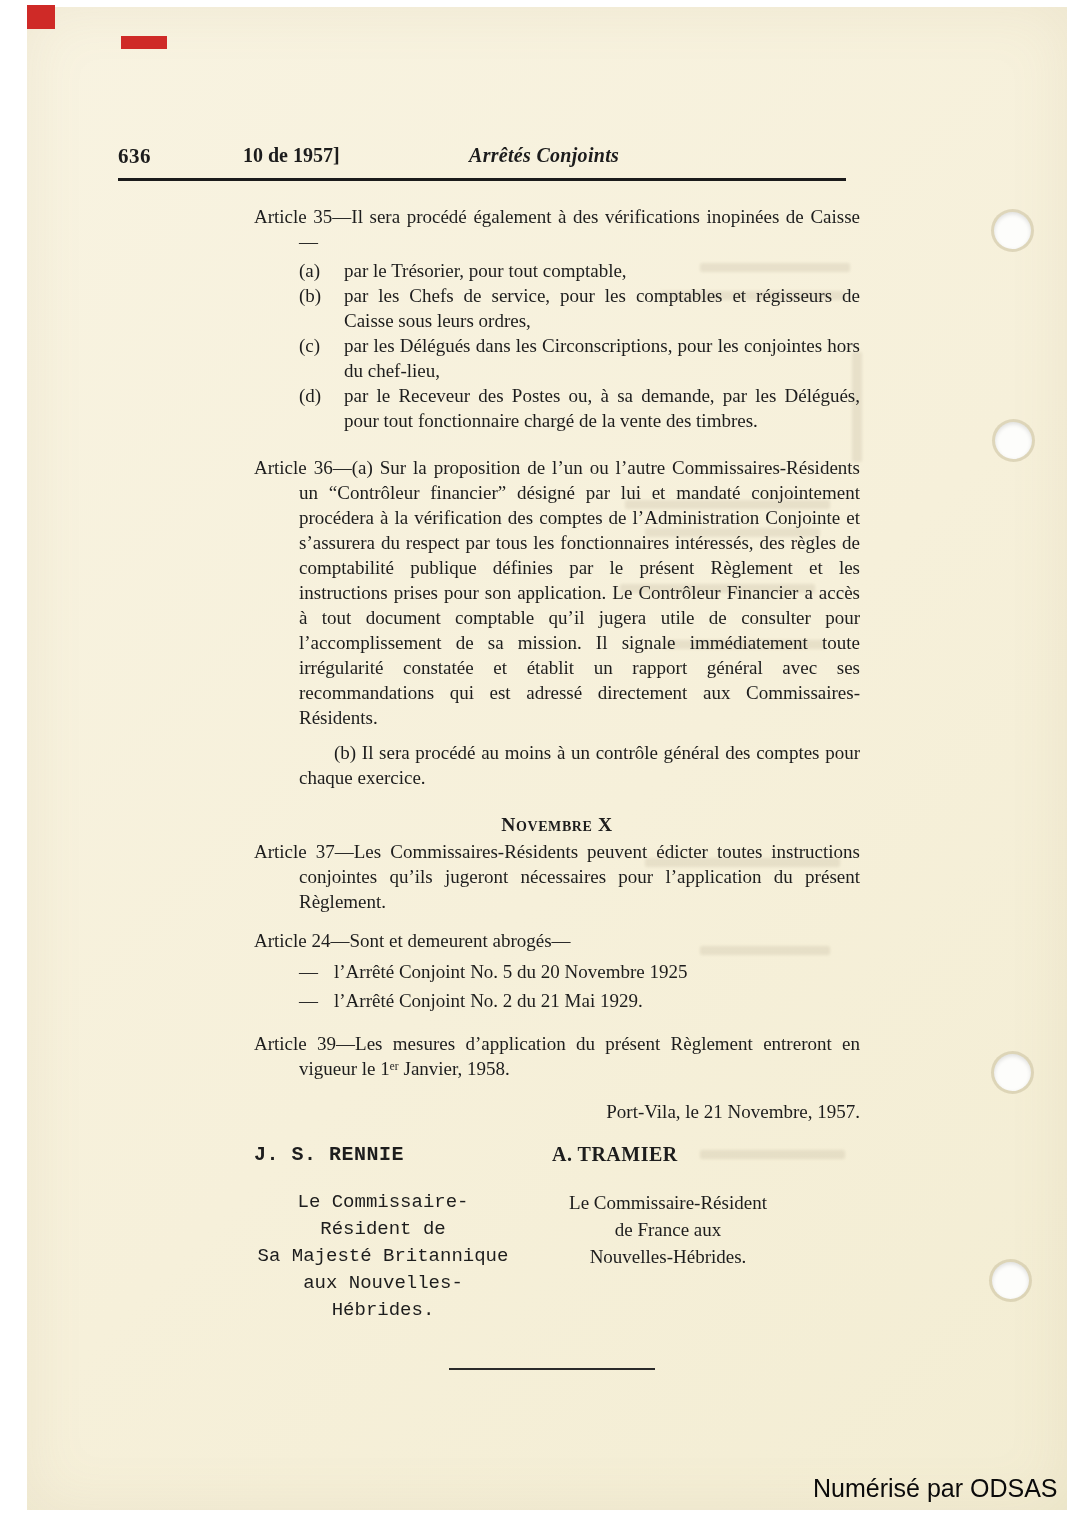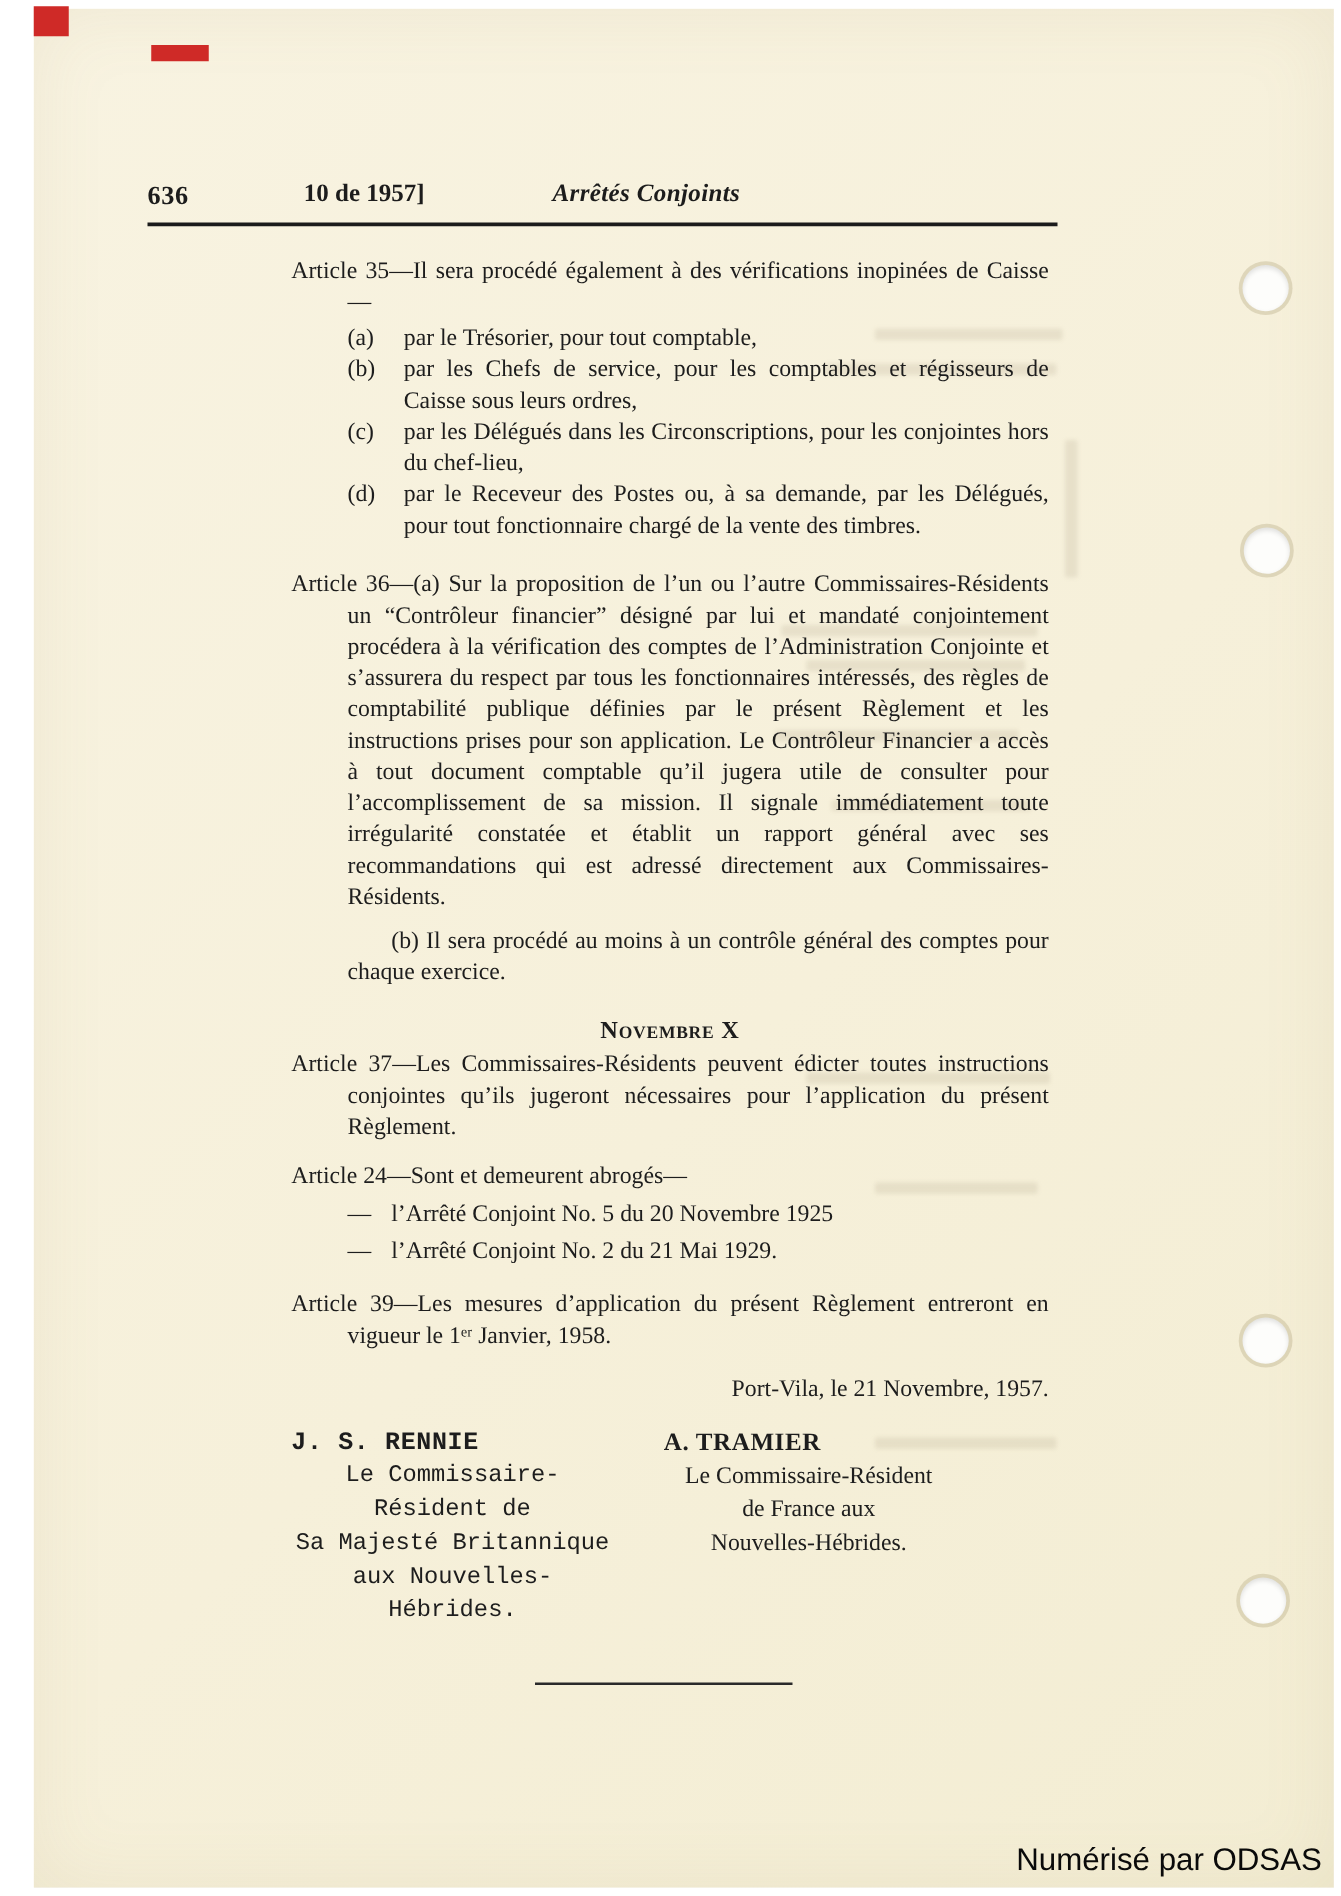--- a/index.html
+++ b/index.html
@@ -35,26 +35,26 @@
   .h2 { left: 995px; top: 422px; }
   .h3 { left: 994px; top: 1054px; }
   .h4 { left: 992px; top: 1262px; }
 
   
   .ghost { position: absolute; background: rgba(128,116,86,0.13); filter: blur(1.5px); border-radius: 2px; }
 
   
   .page-num { position: absolute; left: 118px; top: 144px; font-size: 21px; font-weight: bold; letter-spacing: .5px; }
   .issue    { position: absolute; left: 243px; top: 144px; font-size: 20px; font-weight: bold; }
-  .doc-title{ position: absolute; left: 442px; top: 144px; font-size: 20px; font-weight: bold; font-style: italic; letter-spacing: .3px; }
+  .doc-title{ position: absolute; left: 469px; top: 144px; font-size: 20px; font-weight: bold; font-style: italic; letter-spacing: .3px; }
   .header-rule { position: absolute; left: 118px; top: 178px; width: 728px; height: 3px; background: #1b1b1b; }
 
   
   .content {
-    position: absolute; left: 233px; top: 204px; width: 606px;
+    position: absolute; left: 254px; top: 204px; width: 606px;
     font-size: 19px; line-height: 25px; text-align: justify; color: #1d1d1d;
   }
   .hang   { padding-left: 45px; text-indent: -45px; }
   .li     { position: relative; padding-left: 90px; }
   .li:first-of-type { margin-top: 4px; }
   .li-label { position: absolute; left: 45px; top: 0; }
   .a36a   { margin-top: 22px; }
   .a36b   { margin-top: 10px; padding-left: 45px; text-indent: 35px; }
   .section-heading {
     margin-top: 22px; text-align: center; text-indent: 0;
@@ -63,21 +63,21 @@
   .sect-x  { margin-top: 22px; }
   .a37     { margin-top: 2px; }
   .sect-xi { margin-top: 18px; }
   .a38-lead{ margin-top: 14px; }
   .dash-li { position: relative; padding-left: 80px; margin-top: 6px; text-align: left; }
   .dash-li + .dash-li { margin-top: 4px; }
   .dash-label { position: absolute; left: 45px; top: 0; }
   .a39     { margin-top: 18px; }
   .dateline{ margin-top: 18px; padding-left: 272px; text-align: right; }
   .names-row { margin-top: 18px; display: flex; text-align: left; }
-  .addr-row  { display: flex; text-align: left; }
+  .addr-row  { margin-top: 22px; display: flex; text-align: left; }
   .col-left  { width: 298px; font-family: Liberation Mono, monospace; }
   .col-right { flex: 1; }
   .sig-name  { font-size: 20px; font-weight: bold; letter-spacing: .5px; }
   .addr { line-height: 27px; text-align: center; }
   .addr-left  { width: 258px; }
   .addr-right { width: 232px; }
   .end-rule { margin: 44px 0 0 195px; width: 206px; height: 2px; background: #2a2a2a; }
 
   
   .watermark {

